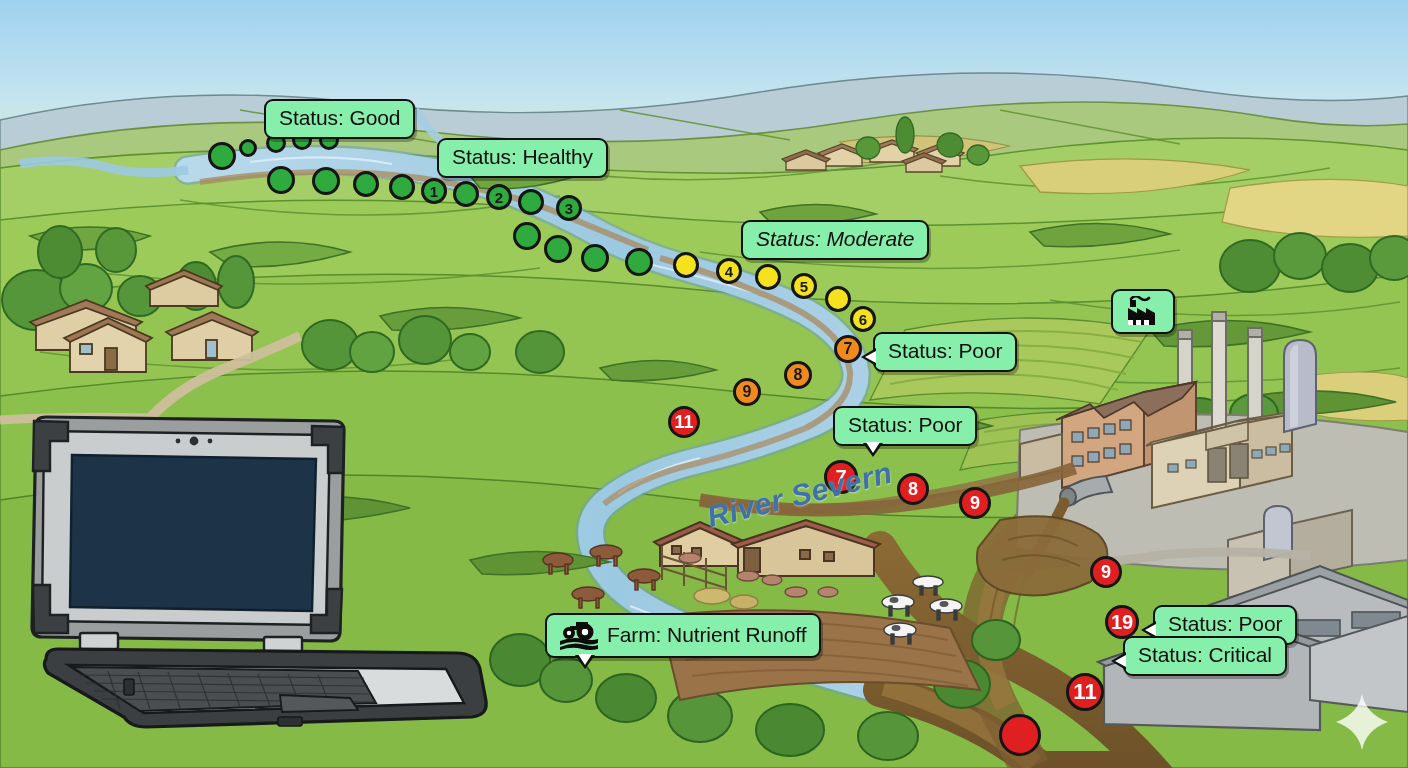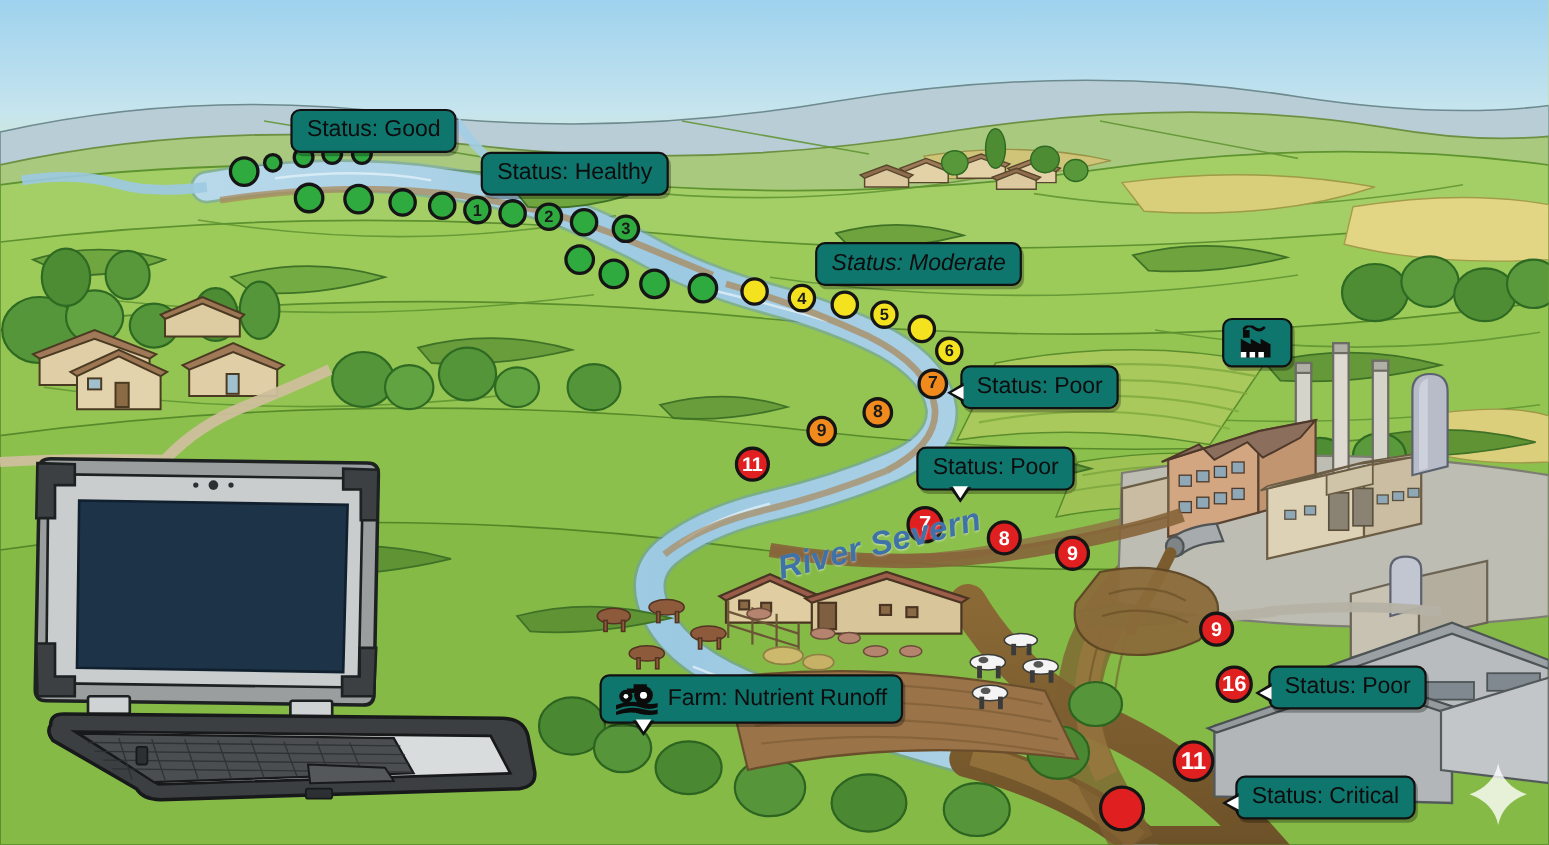--- a/index.html
+++ b/index.html
@@ -11,21 +11,21 @@
     overflow:hidden;
     background:#9ccf5e;
   }
 
   
   #scene{position:absolute;inset:0;width:1408px;height:768px;}
 
   
   .callout{
     position:absolute;
-    background:#0f766e;
+    background:#86efac;
     border:2.5px solid #111;
     border-radius:9px;
     padding:5px 13px 6px;
     font-size:21px;
     line-height:1.18;
     color:#0d0d0d;
     white-space:nowrap;
     box-shadow:2px 3px 0 rgba(0,0,0,.28);
     display:flex;align-items:center;gap:9px;
     letter-spacing:-.1px;
@@ -512,21 +512,21 @@
       <div class="marker lbl-light" style="left: 897px; top: 473px; width: 32px; height: 32px; background: rgb(224, 32, 32); font-size: 18px;">
         <span>8</span>
       </div>
       <div class="marker lbl-light" style="left: 959px; top: 487px; width: 32px; height: 32px; background: rgb(224, 32, 32); font-size: 18px;">
         <span>9</span>
       </div>
       <div class="marker lbl-light" style="left: 1090px; top: 556px; width: 32px; height: 32px; background: rgb(224, 32, 32); font-size: 18px;">
         <span>9</span>
       </div>
       <div class="marker lbl-light" style="left: 1105px; top: 605px; width: 34px; height: 34px; background: rgb(224, 32, 32); font-size: 20px;">
-        <span>16</span>
+        <span>19</span>
       </div>
       <div class="marker lbl-light" style="left: 1066px; top: 673px; width: 38px; height: 38px; background: rgb(224, 32, 32); font-size: 22px;">
         <span>11</span>
       </div>
       <div class="marker lbl-light" style="left: 999px; top: 714px; width: 42px; height: 42px; background: rgb(224, 32, 32); font-size: 24px;"></div>
     </div>
 
   <div id="river-name">River Severn</div>
 
   <div id="callouts-layer">
@@ -544,21 +544,21 @@
         <span>Status: Poor</span>
       </div>
       <div class="callout" style="left: 833px; top: 406px;">
         <span class="tail tail-down"></span>
         <span>Status: Poor</span>
       </div>
       <div class="callout" style="left: 1153px; top: 605px;">
         <span class="tail tail-left"></span>
         <span>Status: Poor</span>
       </div>
-      <div class="callout" style="left: 1123px; top: 705px;">
+      <div class="callout" style="left: 1123px; top: 636px;">
         <span class="tail tail-left"></span>
         <span>Status: Critical</span>
       </div>
     </div>
 
   <div class="callout two-line" id="callout-factory" style="left:1111px;top:289px;">
     <svg class="icon-blk" width="34" height="30" viewBox="0 0 34 30">
       <path d="M2 29 L2 12 L11 17 L11 12 L20 17 L20 12 L29 17 L29 29 Z" fill="#0b0b0b"></path>
       <rect x="2" y="24" width="5" height="5" fill="#fff"></rect>
       <rect x="10" y="24" width="5" height="5" fill="#fff"></rect>

